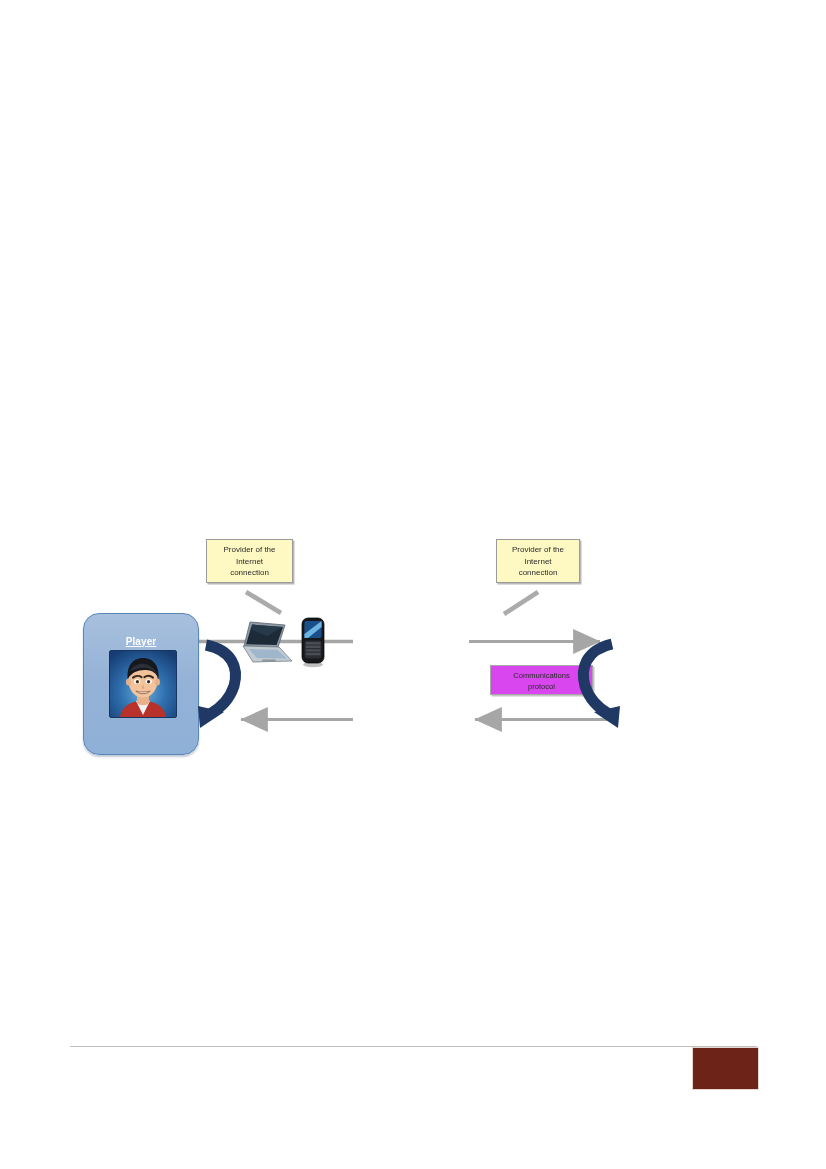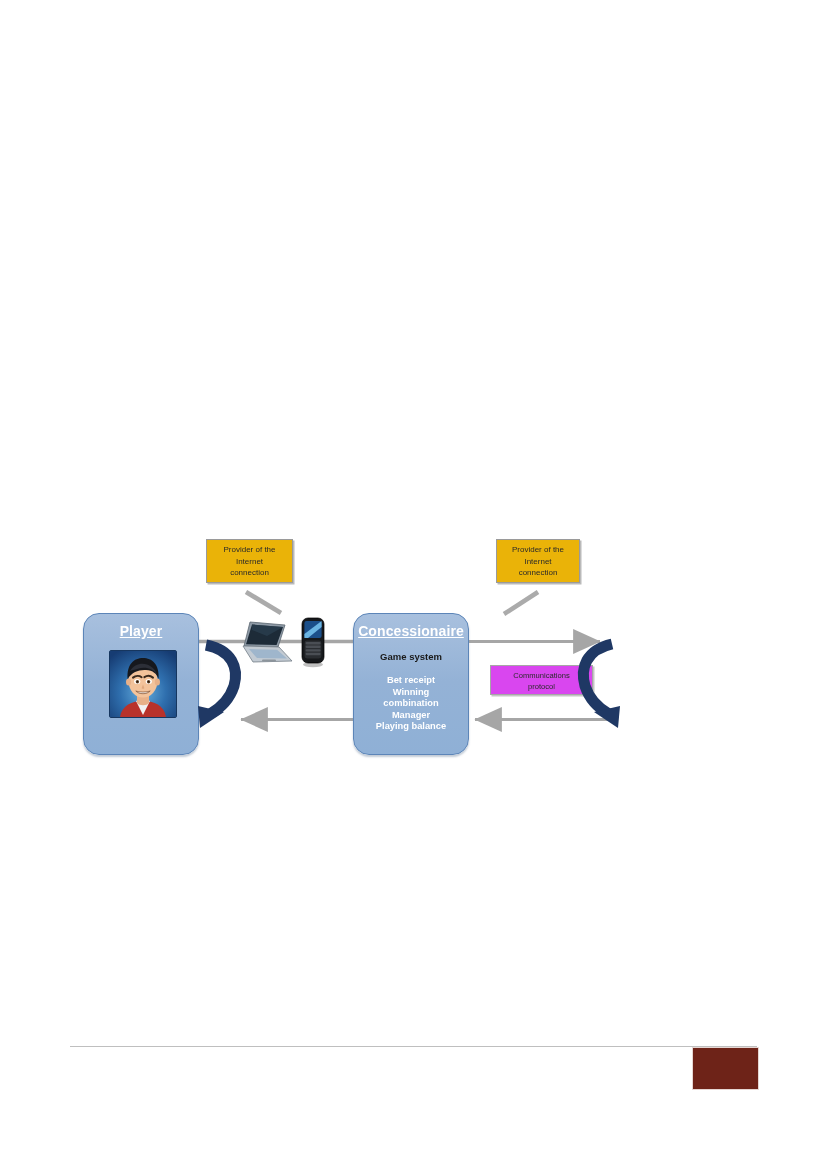--- a/index.html
+++ b/index.html
@@ -35,27 +35,27 @@
     position: absolute;
     box-sizing: border-box;
     border-radius: 16px;
     border: 1.5px solid #5C85B8;
     background: linear-gradient(180deg, #A8C0DE 0%, #94B2D6 48%, #8FB0D6 100%);
     box-shadow: 0 2px 2px rgba(120,140,165,0.45);
     text-align: center;
     z-index: 4;
   }
   .entity-title {
-    font-size: 14px;
+    font-size: 10px;
     font-weight: bold;
     color: #ffffff;
     text-decoration: underline;
     letter-spacing: 0.1px;
     line-height: 13px;
-    margin-top: 11px;
+    margin-top: 21px;
   }
   .entity-sub {
     font-size: 9.5px;
     font-weight: bold;
     color: #1a1a1a;
     line-height: 12px;
     margin-top: 13px;
   }
   .entity-list {
     margin-top: 12px;
@@ -76,21 +76,21 @@
     border-radius: 2px;
     overflow: hidden;
     background: radial-gradient(ellipse at 50% 62%, #5a9fd4 0%, #2f6fae 45%, #17417a 100%);
     border: 1px solid #16365f;
   }
 
   
   .callout {
     position: absolute;
     box-sizing: border-box;
-    background: #eab308;
+    background: #fef9c3;
     border: 1px solid #9A9A9A;
     box-shadow: 1.5px 1.5px 0 rgba(130,130,130,0.55);
     color: #2a2a2a;
     font-size: 8px;
     line-height: 11.5px;
     text-align: center;
     padding-top: 4px;
     z-index: 6;
   }
   .callout-lite {
@@ -255,31 +255,20 @@
           <circle cx="27.4" cy="30.8" r="0.7" fill="#1a1008"></circle>
           <circle cx="38.6" cy="30.8" r="0.7" fill="#1a1008"></circle>
 
           <path d="M33,33.4 L31.6,37.2 C32.4,37.9 33.6,37.9 34.4,37.2 Z" fill="#E0A87E"></path>
 
           <path d="M25.8,40 C29,43.6 37,43.6 40.2,40 C37,41.4 29,41.4 25.8,40 Z" fill="#ffffff" stroke="#8a5a3a" stroke-width="0.8" stroke-linejoin="round"></path>
         </svg>
       </div>
     </div>
 
-    <div class="entity-box" style="left:353px; top:613px; width:116px; height:142px;">
-      <div class="entity-title">Concessionaire</div>
-      <div class="entity-sub">Game system</div>
-      <div class="entity-list">
-        <div>Bet receipt</div>
-        <div>Winning</div>
-        <div>combination</div>
-        <div>Manager</div>
-        <div>Playing balance</div>
-      </div>
-    </div>
 
 
     <div class="callout" style="left:206px; top:539px; width:87px; height:44px;">
       <div>Provider of the</div>
       <div>Internet</div>
       <div>connection</div>
     </div>
 
     <div class="callout" style="left:496px; top:539px; width:84px; height:44px;">
       <div>Provider of the</div>

